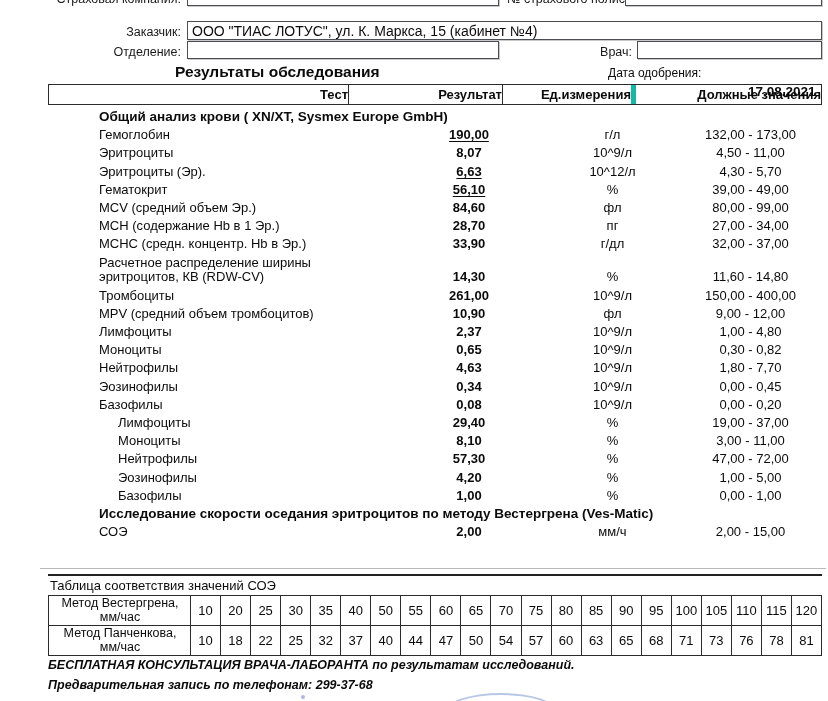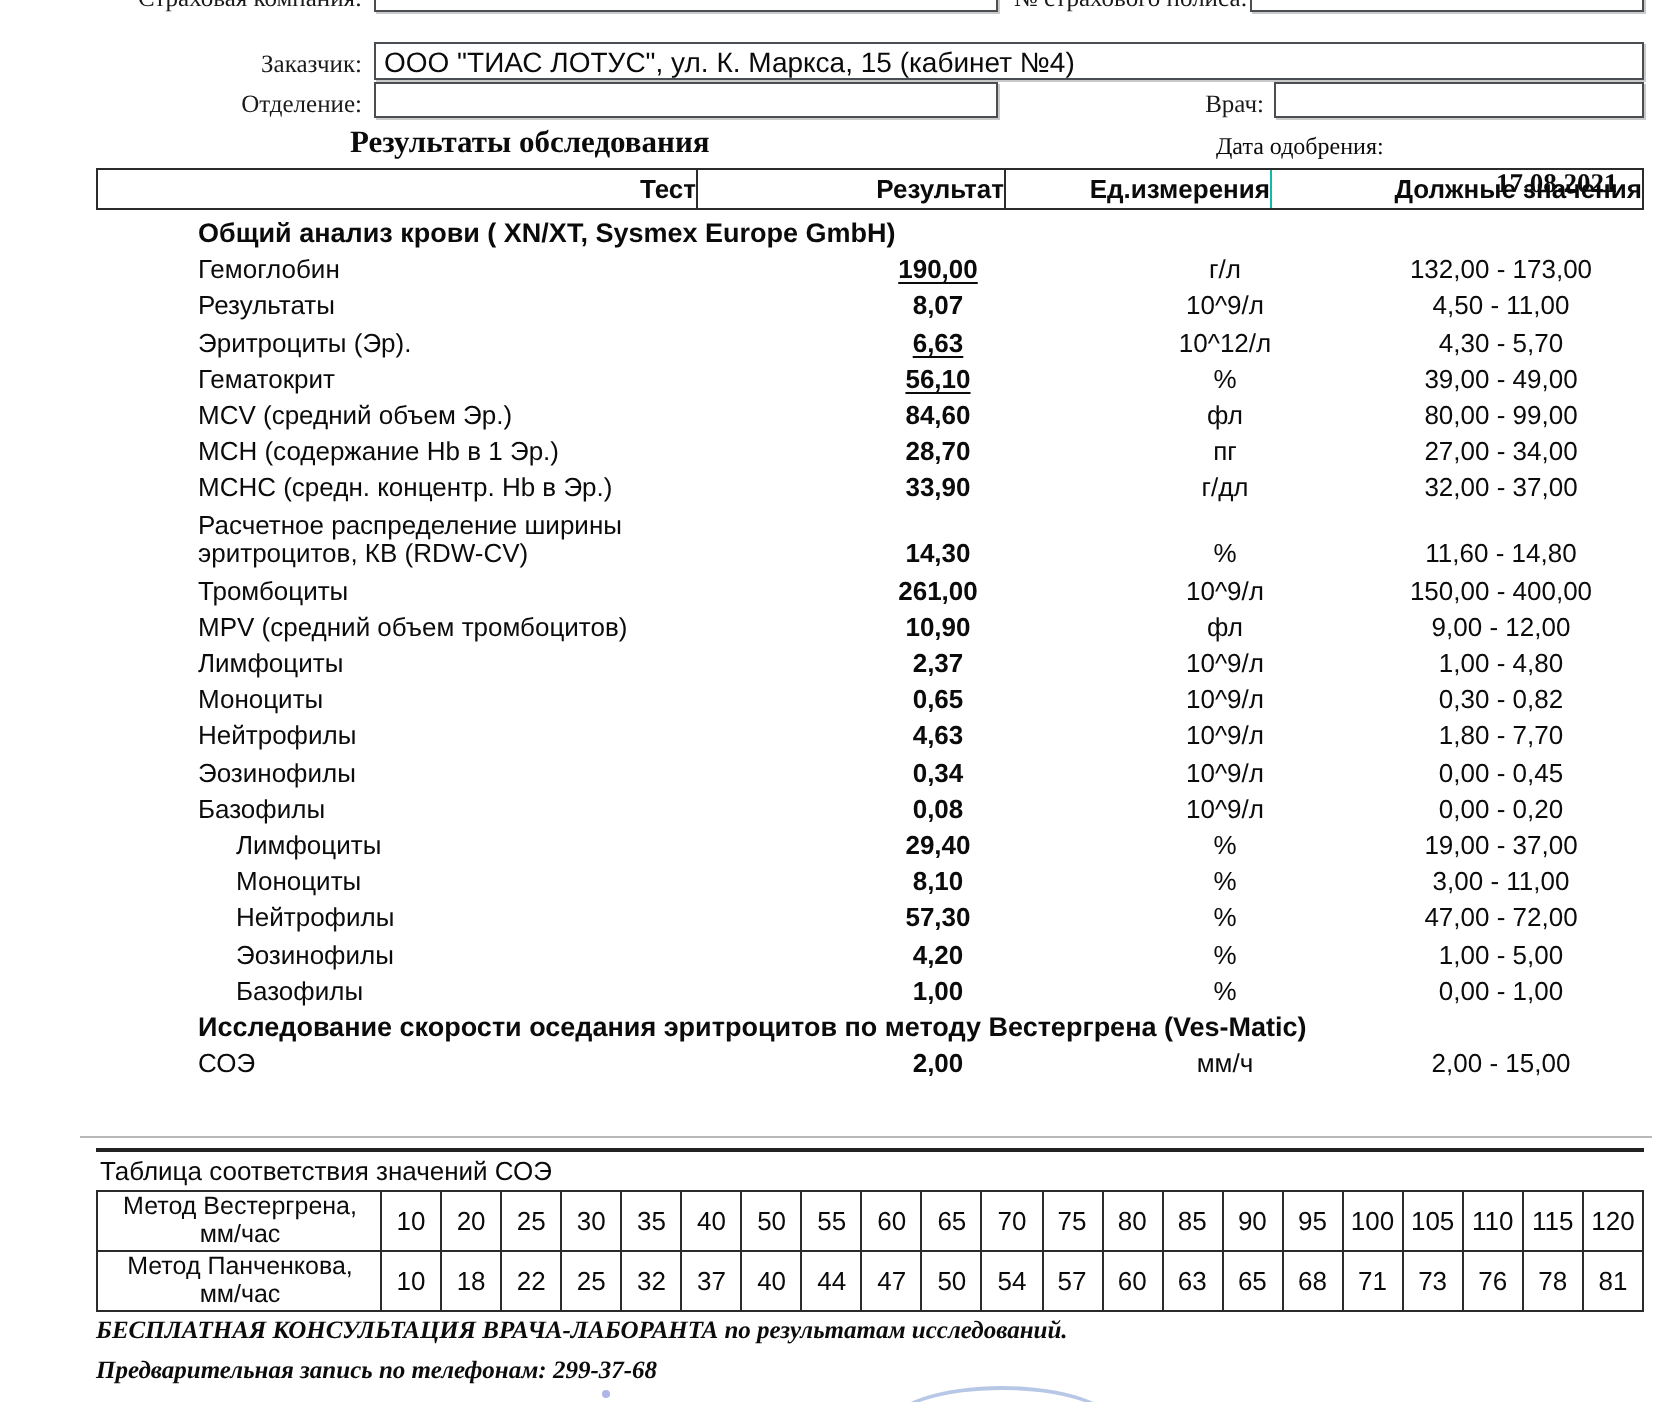--- a/index.html
+++ b/index.html
@@ -5,21 +5,21 @@
   * { box-sizing: border-box; margin: 0; padding: 0; }
   html,body { background:#fff; }
   #page {
     position: relative;
     width: 828px; height: 701px;
     background: #fff;
     overflow: hidden;
     font-family: "Liberation Sans", sans-serif;
     color: #0b0b0b;
   }
-  .abs { position: absolute; font-family: Liberation Serif, serif; }
+  .abs { position: absolute; }
   
   .flabel { font-size: 12.5px; color:#1a1a1a; white-space: nowrap; }
   .fbox {
     position: absolute;
     border: 1px solid #4a4d52;
     background: #fff;
     box-shadow: 1px 1px 0 #c9c9c9;
     font-size: 14px;
     padding: 1px 4px 0 4px;
     overflow: hidden; white-space: nowrap;
@@ -33,21 +33,21 @@
   #results-table { position: absolute; left: 48px; top: 84px; width: 774px; }
   .thead {
     display: flex;
     border: 1px solid #2b2b2b;
     font-weight: bold; font-size: 13px;
     height: 21px; line-height: 19px;
   }
   .thead .hc { text-align: right; }
   .hc1 { width: 300px; border-right: 1px solid #2b2b2b; }
   .hc2 { width: 154px; border-right: 1px solid #2b2b2b; }
-  .hc3 { width: 133px; border-right: 1px solid #14b8a6; }
+  .hc3 { width: 133px; border-right: 5px solid #14b8a6; }
   .hc4 { flex: 1; }
   .tbody { font-size: 13px; padding-top: 3px; }
   .trow { display: flex; align-items: flex-end; margin-left: 44px; }
   .trow .c { line-height: 18.2px; }
   .c.test  { width: 300px; padding-left: 7px; white-space: pre-line; }
   .c.test.multiline { line-height: 14.5px; padding-top: 2px; padding-bottom: 2px; }
   .c.test.indent { padding-left: 26px; }
   .c.result { width: 154px; text-align: center; font-weight: bold; }
   .c.result.out { text-decoration: underline; text-underline-offset: 2px; }
   .c.unit  { width: 133px; text-align: center; }
@@ -124,21 +124,21 @@
         <div class="trow section">
           <div class="c sec-name">Общий анализ крови ( XN/XT, Sysmex  Europe GmbH)</div>
         </div>
         <div class="trow">
           <div class="c test">Гемоглобин</div>
           <div class="c result out">190,00</div>
           <div class="c unit">г/л</div>
           <div class="c range">132,00 - 173,00</div>
         </div>
         <div class="trow">
-          <div class="c test">Результаты</div>
+          <div class="c test">Эритроциты</div>
           <div class="c result">8,07</div>
           <div class="c unit">10^9/л</div>
           <div class="c range">4,50 - 11,00</div>
         </div>
         <div class="trow">
           <div class="c test">Эритроциты (Эр).</div>
           <div class="c result out">6,63</div>
           <div class="c unit">10^12/л</div>
           <div class="c range">4,30 - 5,70</div>
         </div>

